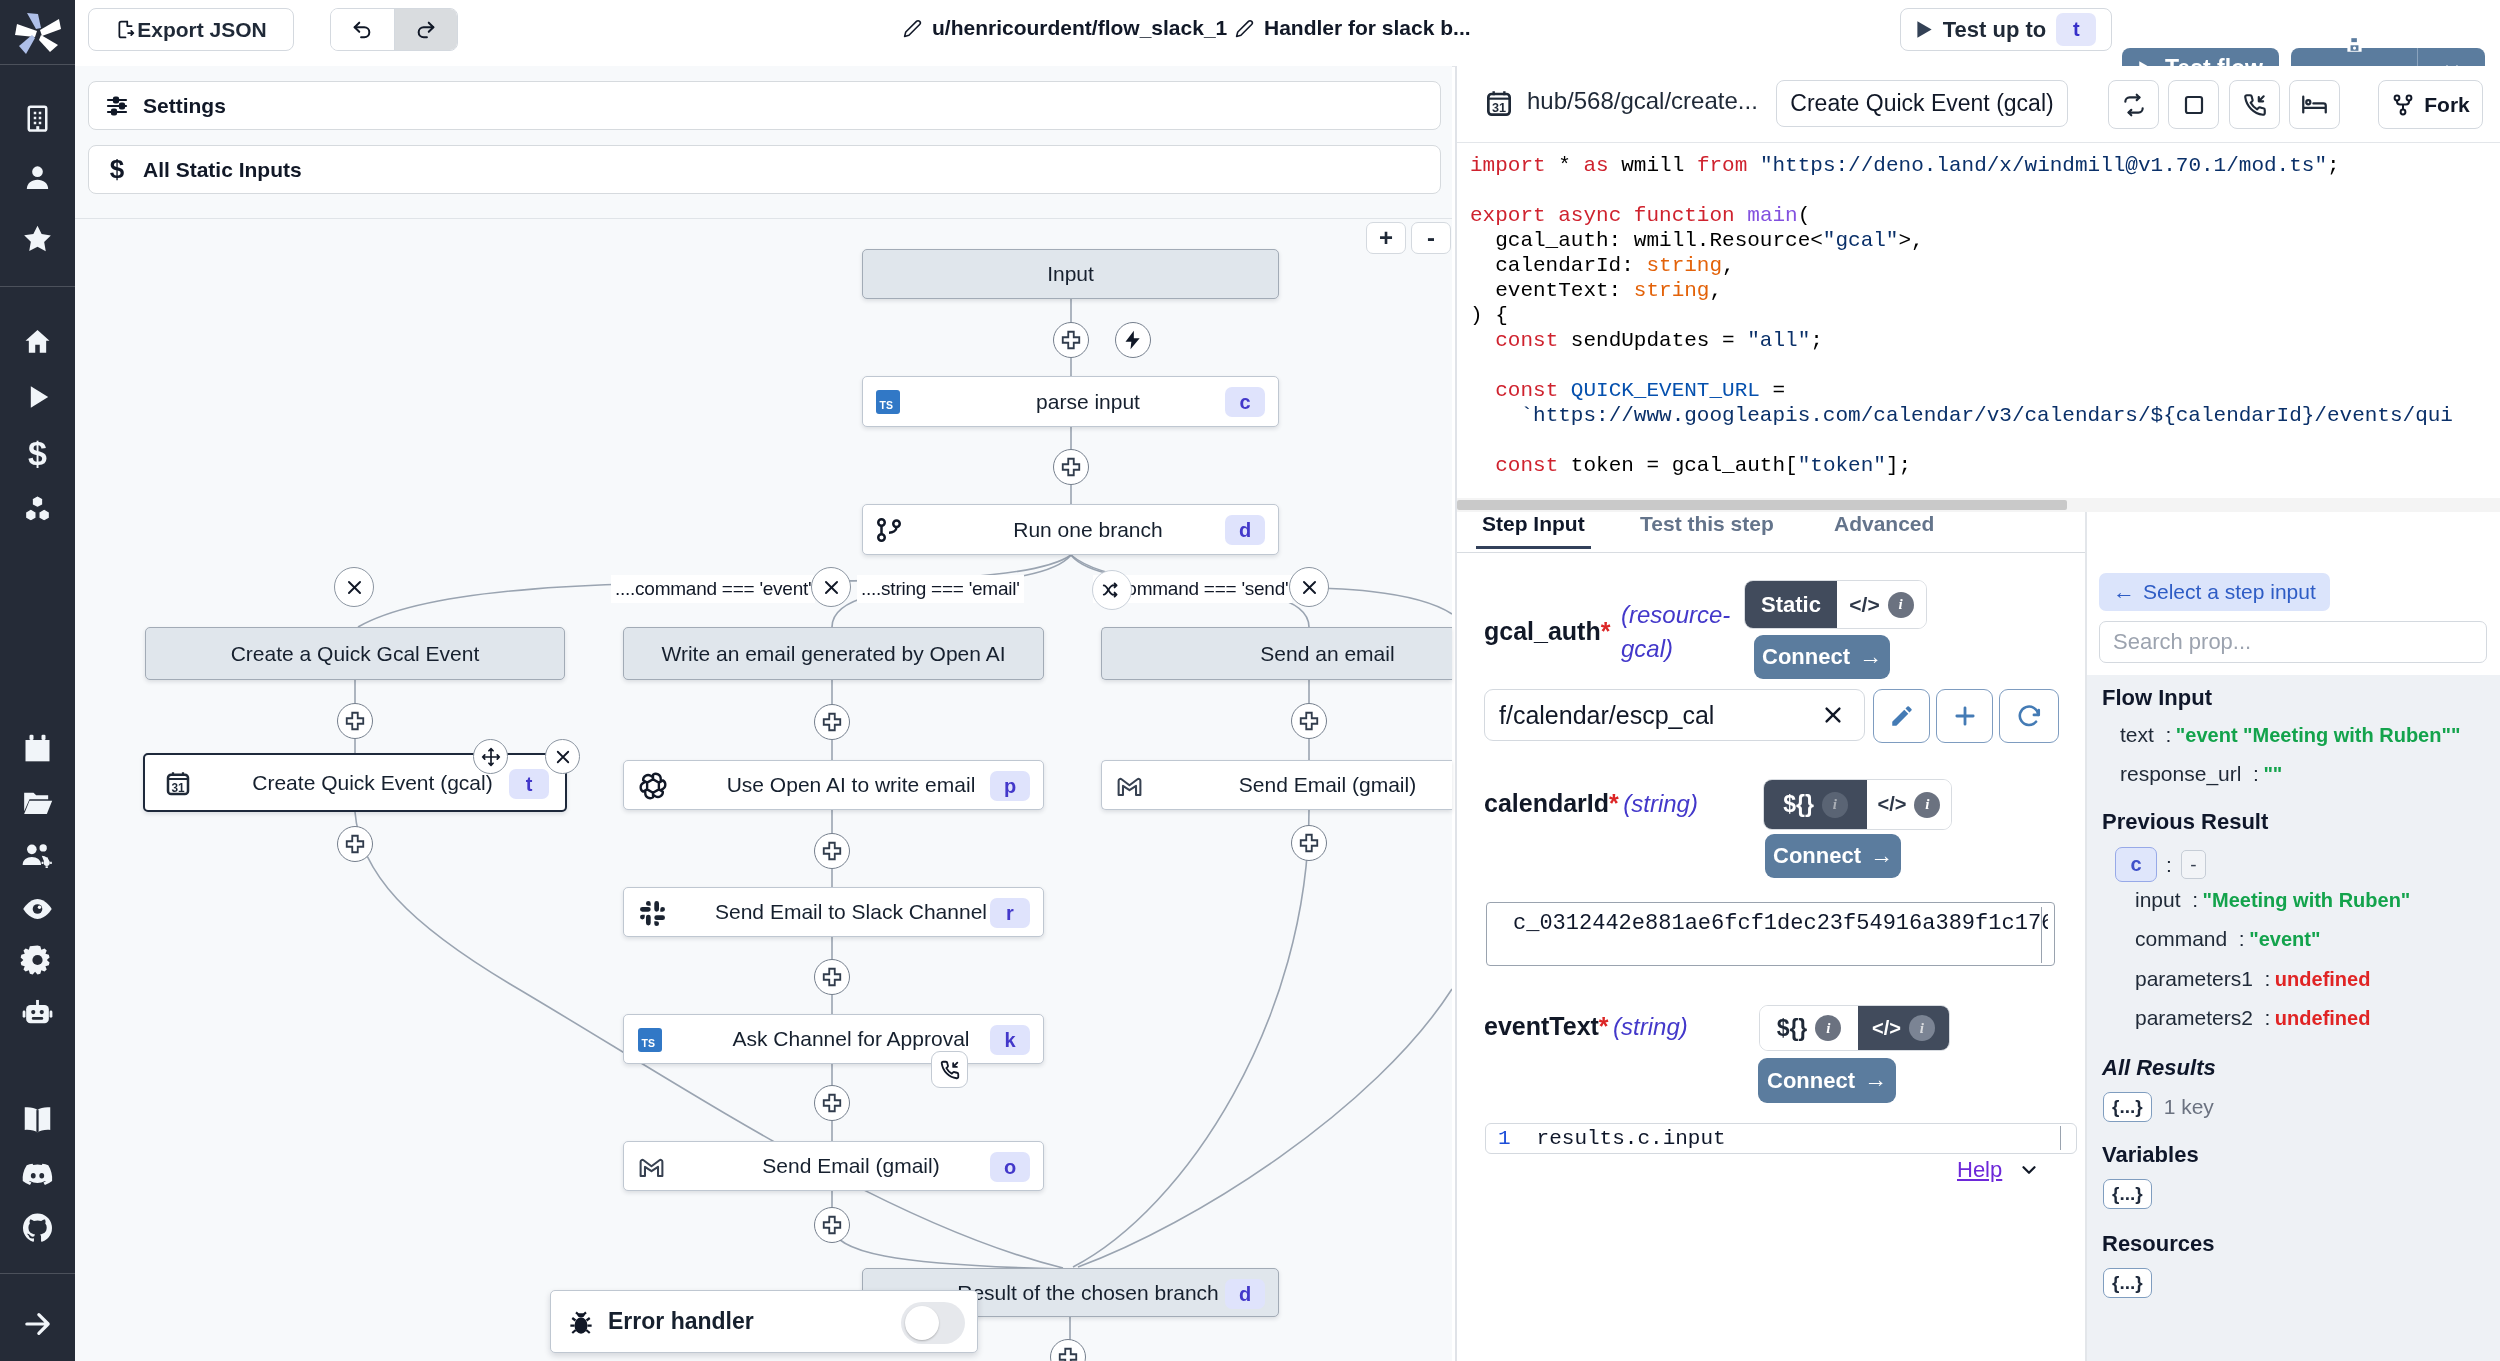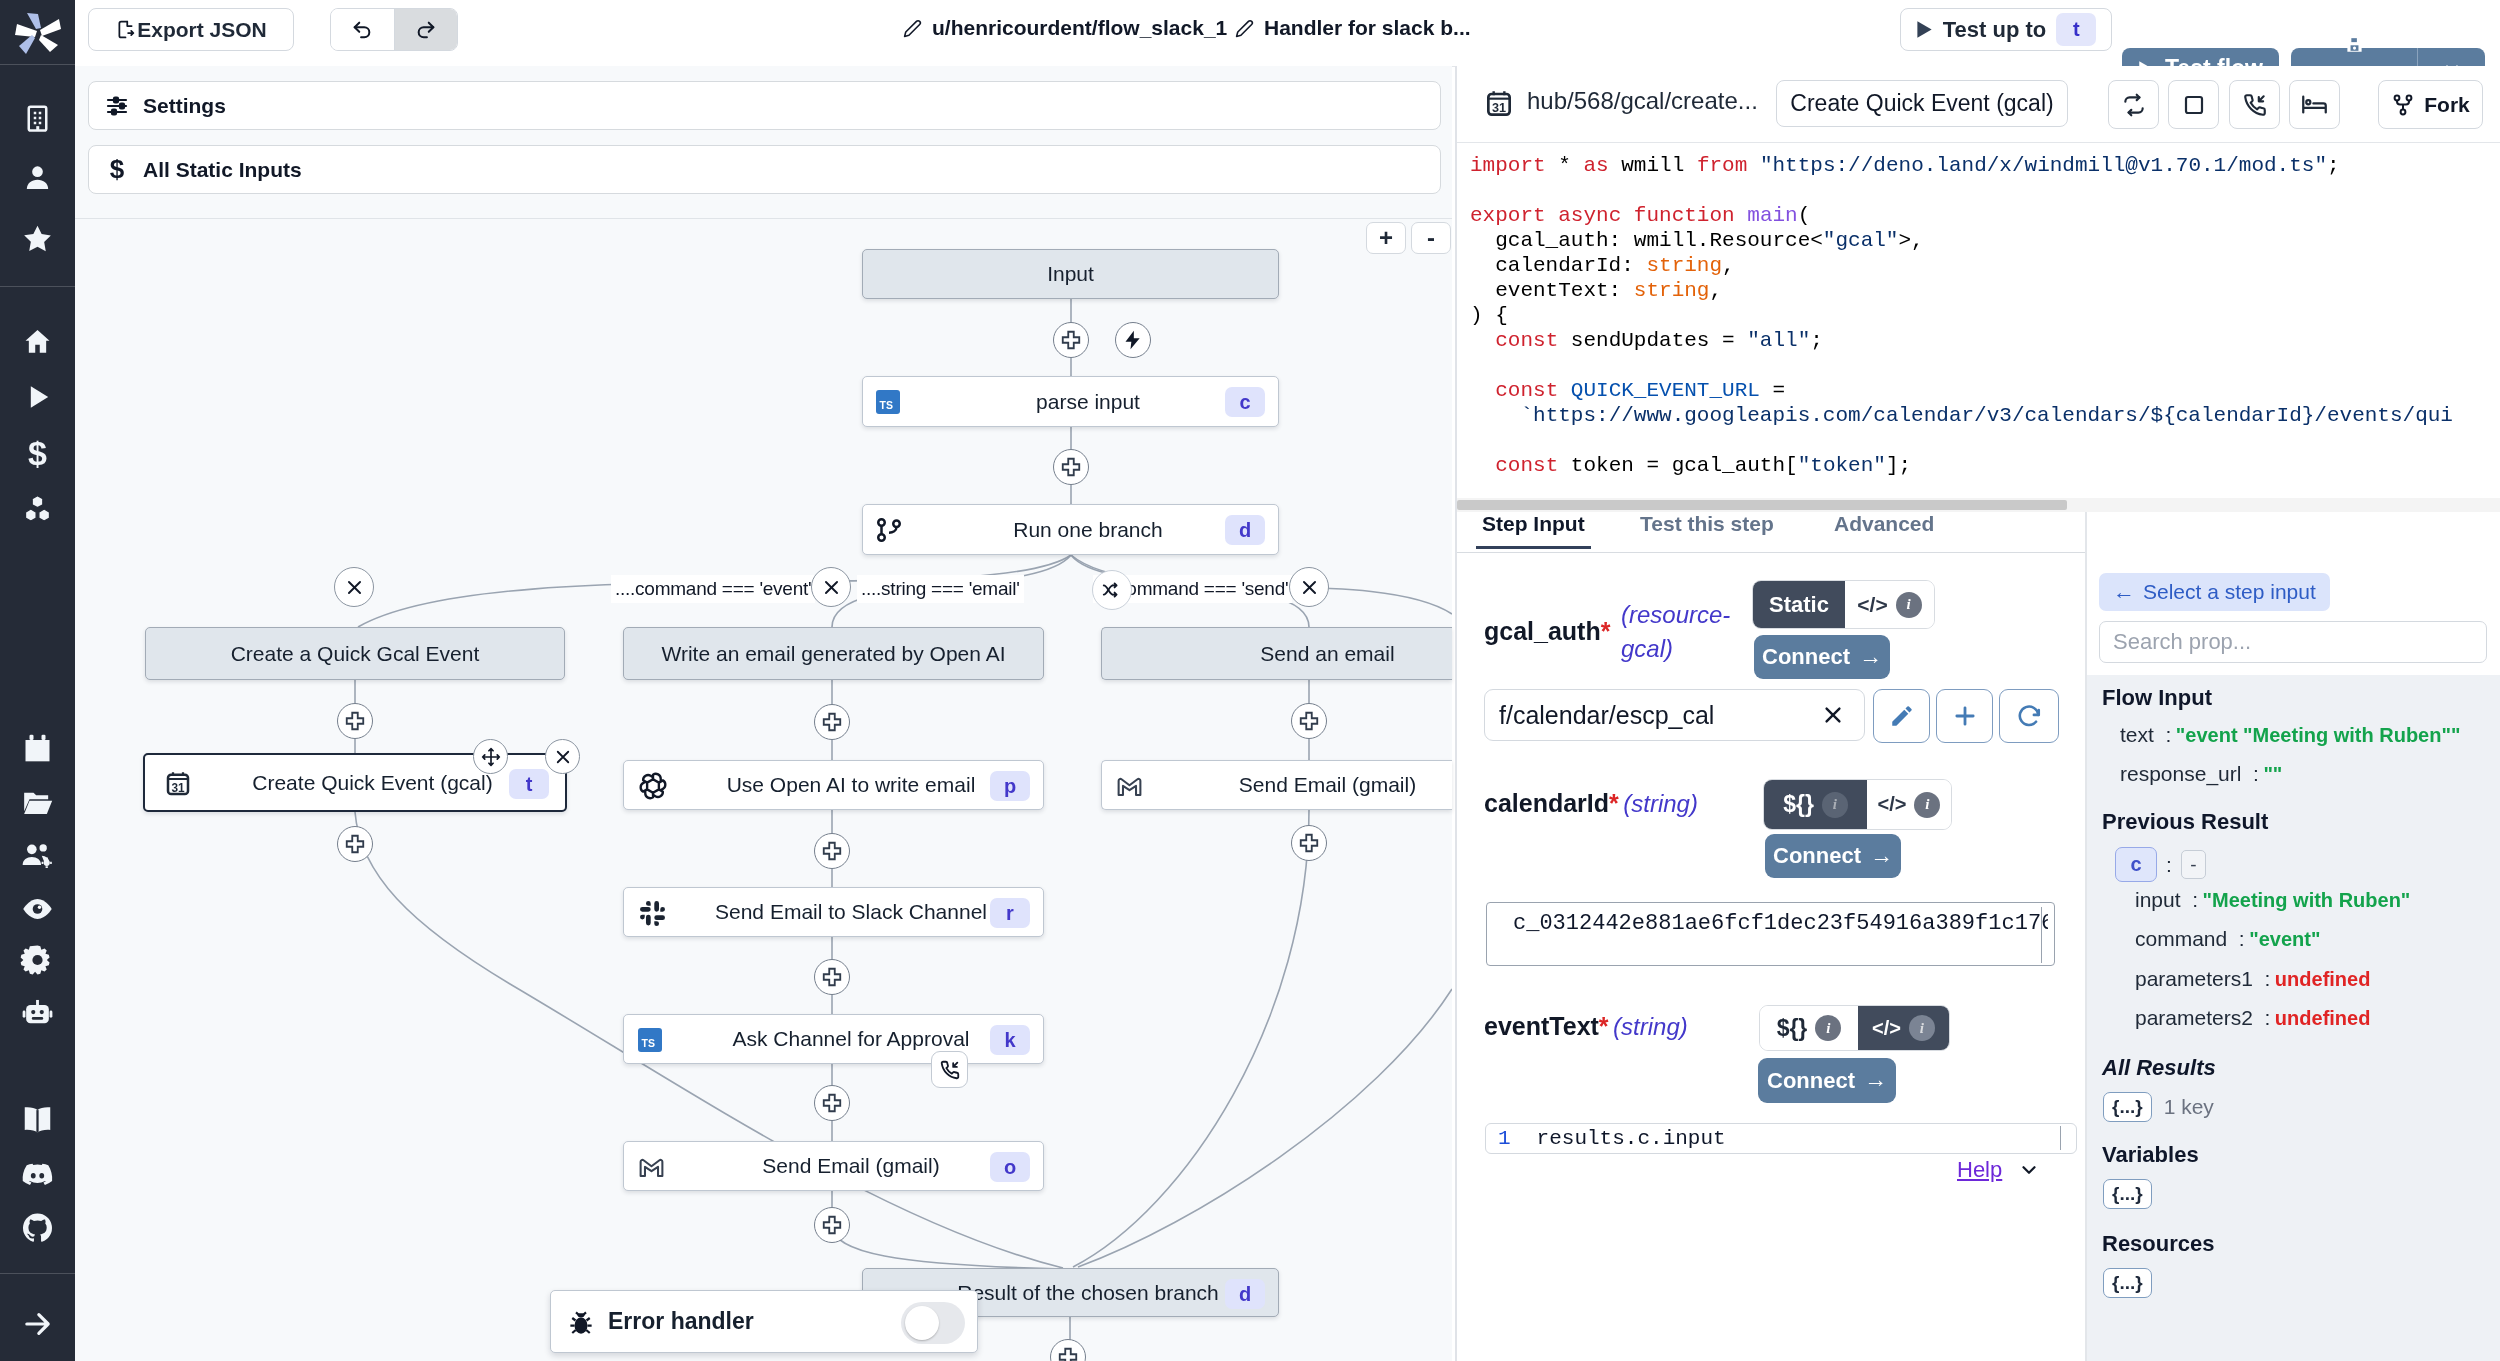--- a/index.html
+++ b/index.html
@@ -553,21 +553,21 @@
     <div class="abs" style="left:0;top:446px;width:628px;height:41px;border-bottom:1px solid #d8dce1;box-sizing:border-box;">
       <div class="tab" style="left:25px;color:#0f172a;">Step Input<div style="position:absolute;left:-6px;right:-6px;bottom:-13px;height:3px;background:#32405a;"></div></div>
       <div class="tab" style="left:183px;">Test this step</div>
       <div class="tab" style="left:377px;">Advanced</div>
     </div>
 
     <div class="abs" style="left:0;top:487px;width:628px;height:808px;">
 
       <div class="abs" style="left:27px;top:64px;"><span class="fieldlabel">gcal_auth</span><span style="color:#dc2626;font-weight:bold;font-size:25px;">*</span></div>
       <div class="abs" style="left:164px;top:46px;width:120px;text-align:left;line-height:31px;"><span class="fieldtype">(resource-<br>gcal)</span></div>
-      <div class="seg" style="left:295px;top:27px;width:183px;height:49px;">
+      <div class="seg" style="left:287px;top:27px;width:183px;height:49px;">
         <div class="seg-dark" style="width:93px;font-size:22px;">Static</div>
         <div class="seg-light" style="width:90px;">
           <span style="font-size:21px;font-weight:bold;">&lt;/&gt;</span>
           <div class="infoc">i</div>
         </div>
       </div>
       <div class="connect" style="left:297px;top:82px;width:136px;height:44px;">Connect <span style="font-size:23px;line-height:1;position:relative;top:-1px;">→</span></div>
       <div class="abs" style="left:27px;top:136px;width:381px;height:52px;border:1px solid #d4d9df;border-radius:9px;box-sizing:border-box;display:flex;align-items:center;">
         <span style="margin-left:14px;font-size:25px;color:#111827;">f/calendar/escp_cal</span>
         <svg style="position:absolute;right:20px;" width="22" height="22" viewBox="0 0 24 24" stroke="#111827" stroke-width="2.6" stroke-linecap="round">

